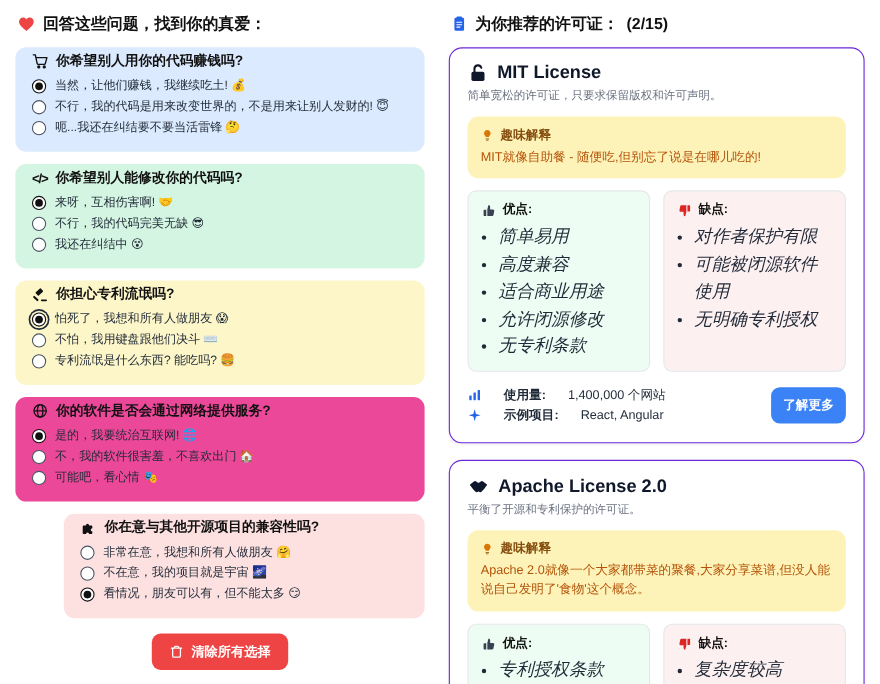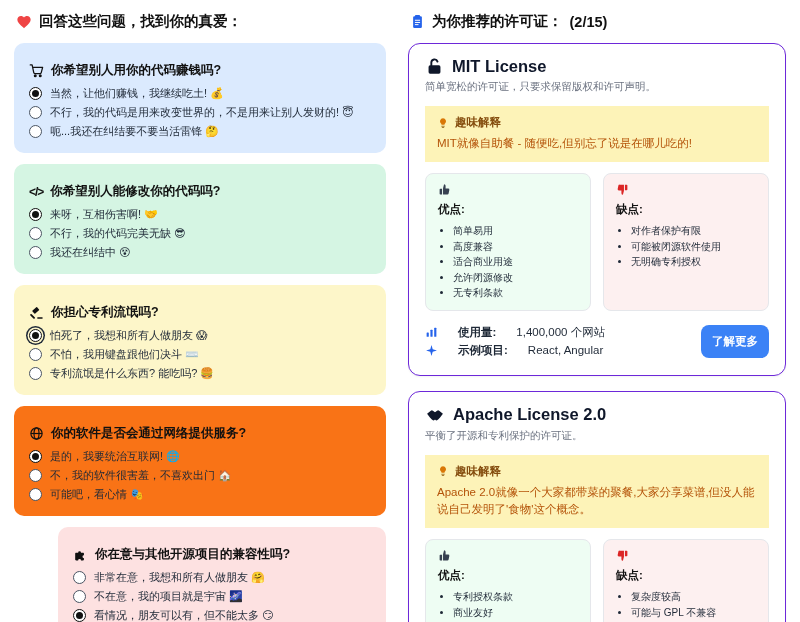--- a/index.html
+++ b/index.html
@@ -13,25 +13,25 @@
   .right-col { flex: 1; min-width: 0; }
 
   .panel-title {
     display: flex; align-items: center; gap: 7px;
     font-size: 14.5px; font-weight: bold; color: #111;
     margin: 4px 0 12px 2px;
   }
   .panel-title .count { font-weight: bold; }
 
   
-  .qbox { border-radius: 10px; padding: 19px 15px 10px; margin-bottom: 11px; }
+  .qbox { border-radius: 10px; padding: 4px 15px 10px; margin-bottom: 11px; }
   .q-blue   { background: #dbeafe; }
   .q-green  { background: #d5f5e3; }
   .q-yellow { background: #fdf6c9; }
-  .q-purple { background: #f97316; }
+  .q-purple { background: #ec4899; }
   .q-pink   { background: #fde1e1; margin-left: 44px; }
   .q-title {
     display: flex; align-items: center; gap: 7px;
     font-size: 12.5px; font-weight: bold; margin-bottom: 7px; color: #111;
   }
   .code-glyph { font-weight: bold; font-size: 12px; letter-spacing: -1px; }
   .opt {
     display: flex; align-items: center; gap: 8px;
     font-size: 11px; color: #1f2937; margin: 4px 0; cursor: pointer; line-height: 15px;
   }
@@ -54,31 +54,31 @@
   }
 
   
   .license-card {
     background: #fff; border: 1px solid #6d28d9; border-radius: 12px;
     box-shadow: 0 1px 2px rgba(0,0,0,0.05);
     padding: 13px 16px 14px; margin-bottom: 15px;
   }
   .lic-title { display: flex; align-items: center; gap: 8px; font-size: 16.5px; font-weight: bold; color: #0f172a; }
   .lic-desc { font-size: 10.5px; color: #6b7280; margin: 4px 0 12px; }
-  .fun-box { background: #fdf3b8; border-radius: 0; padding: 9px 12px 10px; margin-bottom: 11px; }
+  .fun-box { background: #fdf3b8; border-radius: 10px; padding: 9px 12px 10px; margin-bottom: 11px; }
   .fun-title { display: flex; align-items: center; gap: 6px; font-size: 11.5px; font-weight: bold; color: #854d0e; margin-bottom: 5px; }
   .fun-text { font-size: 11.5px; color: #b45309; line-height: 1.5; }
 
   .pc-row { display: flex; gap: 12px; margin-bottom: 11px; }
   .pc-box { flex: 1; border-radius: 8px; padding: 9px 12px; border: 1px solid #e5e7eb; }
   .pros-box { background: #eefdf3; }
   .cons-box { background: #fdf0f0; }
-  .pc-title { display: flex; align-items: flex-start; gap: 6px; font-size: 11.5px; font-weight: bold; color: #111; margin-bottom: 6px; flex-direction: column; }
+  .pc-title { display: flex; align-items: flex-end; gap: 6px; font-size: 11.5px; font-weight: bold; color: #111; margin-bottom: 6px; }
   .pc-box ul { margin: 0; padding-left: 15px; }
-  .pc-box li { font-size: 10px; color: #1f2937; line-height: 1.55; }
+  .pc-box li { font-size: 16px; color: #1f2937; line-height: 1.55; font-style: italic; }
 
   .card-footer { display: flex; justify-content: space-between; align-items: center; }
   .stat-line { display: flex; align-items: center; gap: 20px; font-size: 11.5px; color: #1f2937; margin: 3px 0; }
   .stat-line b { font-weight: bold; }
   .more-btn {
     background: #3b82f6; color: #fff; border: none; border-radius: 8px;
     padding: 9px 11px; font-size: 11.5px; font-weight: bold; cursor: pointer;
     font-family: inherit;
   }
   .icon { display: inline-flex; align-items: center; justify-content: center; flex: none; }

